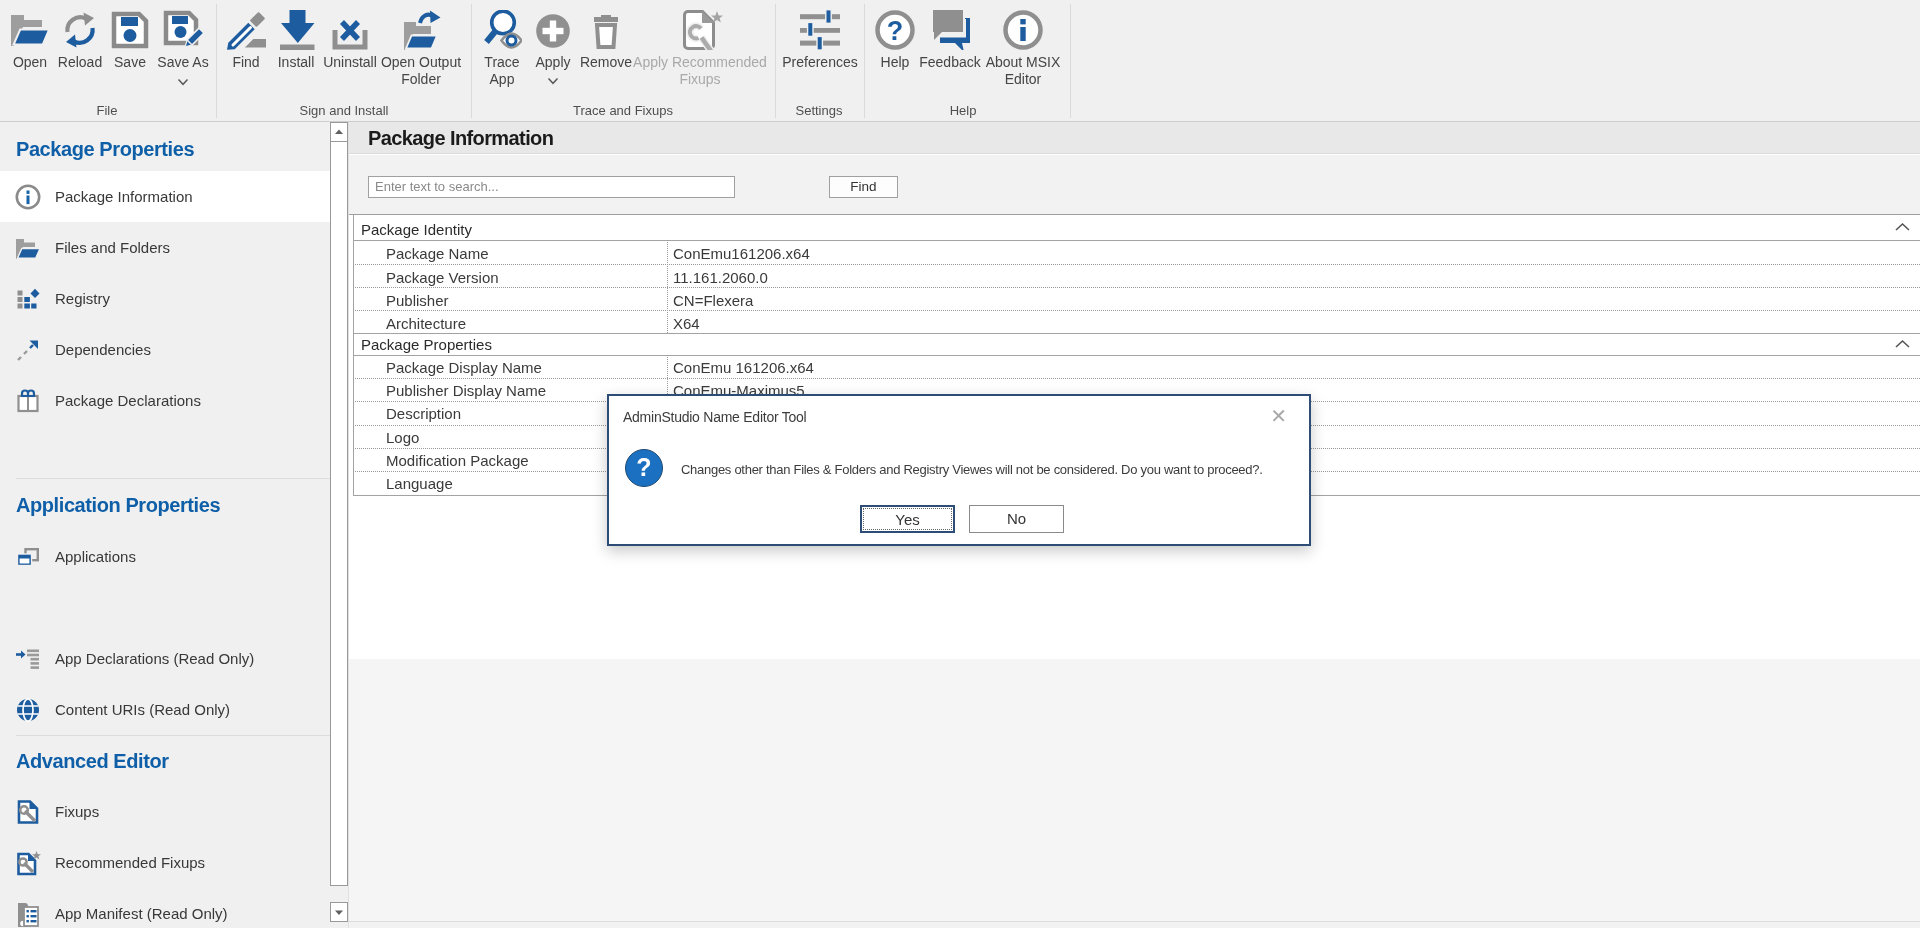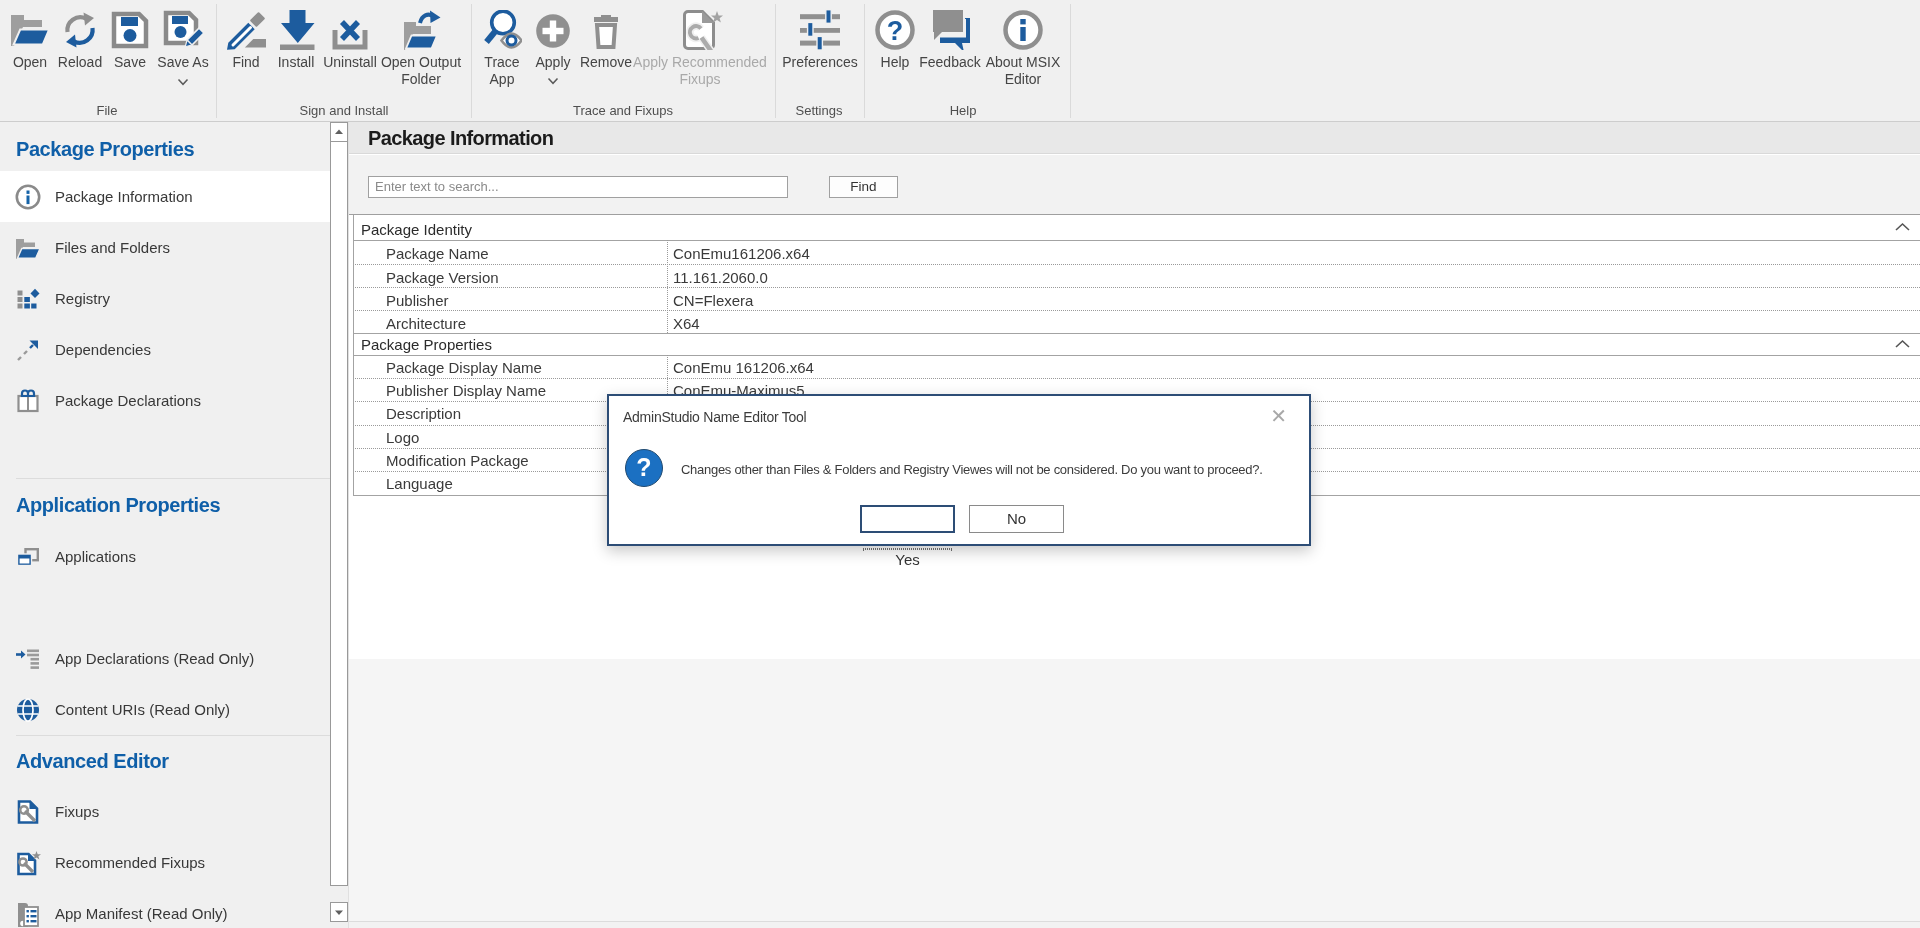--- a/index.html
+++ b/index.html
@@ -21,21 +21,21 @@
 .sitem svg { position:absolute; left:15px; top:13px; }
 .ssep { position:absolute; left:16px; width:314px; height:1px; background:#dcdcdc; }
 
 #sbar { position:absolute; left:330px; top:122px; width:18px; height:806px; background:#f0f0f0; }
 .sbtn { position:absolute; left:0; width:18px; background:#fff; border:1px solid #999; }
 
 #main { position:absolute; left:348px; top:122px; width:1572px; height:806px; background:#ffffff; border-left:1px solid #e0e0e0; }
 #mhead { position:absolute; left:0; top:0; width:1572px; height:32px; background:#e8e8e8; border-bottom:1px solid #d9d9d9; }
 #mhead .t { position:absolute; left:19px; top:5px; font-size:20px; letter-spacing:-0.6px; font-weight:bold; color:#1b1b1b; }
 #msearch { position:absolute; left:0; top:33px; width:1572px; height:60px; background:#f2f2f2; border-bottom:1px solid #9f9f9f; }
-#sinput { position:absolute; left:19px; top:21px; width:420px; height:22px; background:#fff; border:1px solid #a0a0a0; font-size:13px; color:#8a8a8a; line-height:20px; padding-left:6px; }
+#sinput { position:absolute; left:19px; top:21px; width:367px; height:22px; background:#fff; border:1px solid #a0a0a0; font-size:13px; color:#8a8a8a; line-height:20px; padding-left:6px; }
 #sfind { position:absolute; left:480px; top:21px; width:69px; height:22px; background:#fdfdfd; border:1px solid #a0a0a0; font-size:13.5px; color:#333; text-align:center; line-height:20px; }
 #tbl { position:absolute; left:0; top:93px; width:1572px; }
 .ghrow { position:absolute; left:0; width:1572px; background:#fff; }
 .ghrow .t { position:absolute; left:12px; font-size:15px; font-weight:normal; color:#2b2b2b; }
 .ghrow .chev { position:absolute; right:10px; font-size:15px; color:#555; }
 .solid { position:absolute; left:4px; width:1568px; height:1px; background:#a3a3a3; }
 .drow { position:absolute; left:4px; width:1568px; }
 .drow .lbl { position:absolute; left:33px; font-size:15px; color:#3a3a3a; }
 .drow .val { position:absolute; left:320px; font-size:15px; color:#3a3a3a; }
 .dotline { position:absolute; left:4px; width:1568px; height:1px; background-image:linear-gradient(to right,#9a9a9a 1px,transparent 1px); background-size:2px 1px; }
@@ -44,21 +44,21 @@
 #mfoot { position:absolute; left:0; top:537px; width:1572px; height:262px; background:#f5f5f5; }
 #mbot { position:absolute; left:0; top:799px; width:1572px; height:7px; background:#f2f2f2; border-top:1px solid #dcdcdc; }
 
 #dlg { position:absolute; left:607px; top:394px; width:704px; height:152px; background:#fff; border:2px solid #2d4d76; box-shadow:0 5px 14px rgba(0,0,0,0.22); }
 #dlg .title { position:absolute; left:14px; top:13px; font-size:14px; letter-spacing:-0.25px; color:#3c3c3c; }
 #dlg .x { position:absolute; right:22px; top:8px; font-size:20px; color:#a8a8a8; font-weight:400; }
 #dlg .qcirc { position:absolute; left:16px; top:53px; width:38px; height:38px; border-radius:50%; background:#1b70c2; border:1.5px solid #214a70; color:#fff; font-size:25px; font-weight:bold; text-align:center; line-height:35px; }
 #dlg .msg { position:absolute; left:72px; top:66px; font-size:13px; letter-spacing:-0.28px; color:#3c3c3c; white-space:nowrap; }
 .dbtn { position:absolute; top:109px; height:28px; width:95px; background:#fff; font-size:15px; color:#333; text-align:center; line-height:25px; }
 #byes { left:251px; border:2px solid #2d4d76; }
-#byes .inner { position:absolute; left:1px; top:1px; right:1px; bottom:1px; border:1px dotted #666; line-height:22px;margin-top:40px; }
+#byes .inner { position:absolute; left:1px; top:1px; right:1px; bottom:1px; border:1px dotted #666; line-height:22px; }
 #bno { left:360px; border:1px solid #8a8a8a; }
 </style>
 </head>
 <body>
 <div id="toolbar">
   <div class="tsep" style="left:216px"></div>
   <div class="tsep" style="left:471px"></div>
   <div class="tsep" style="left:775px"></div>
   <div class="tsep" style="left:864px"></div>
   <div class="tsep" style="left:1070px"></div>

